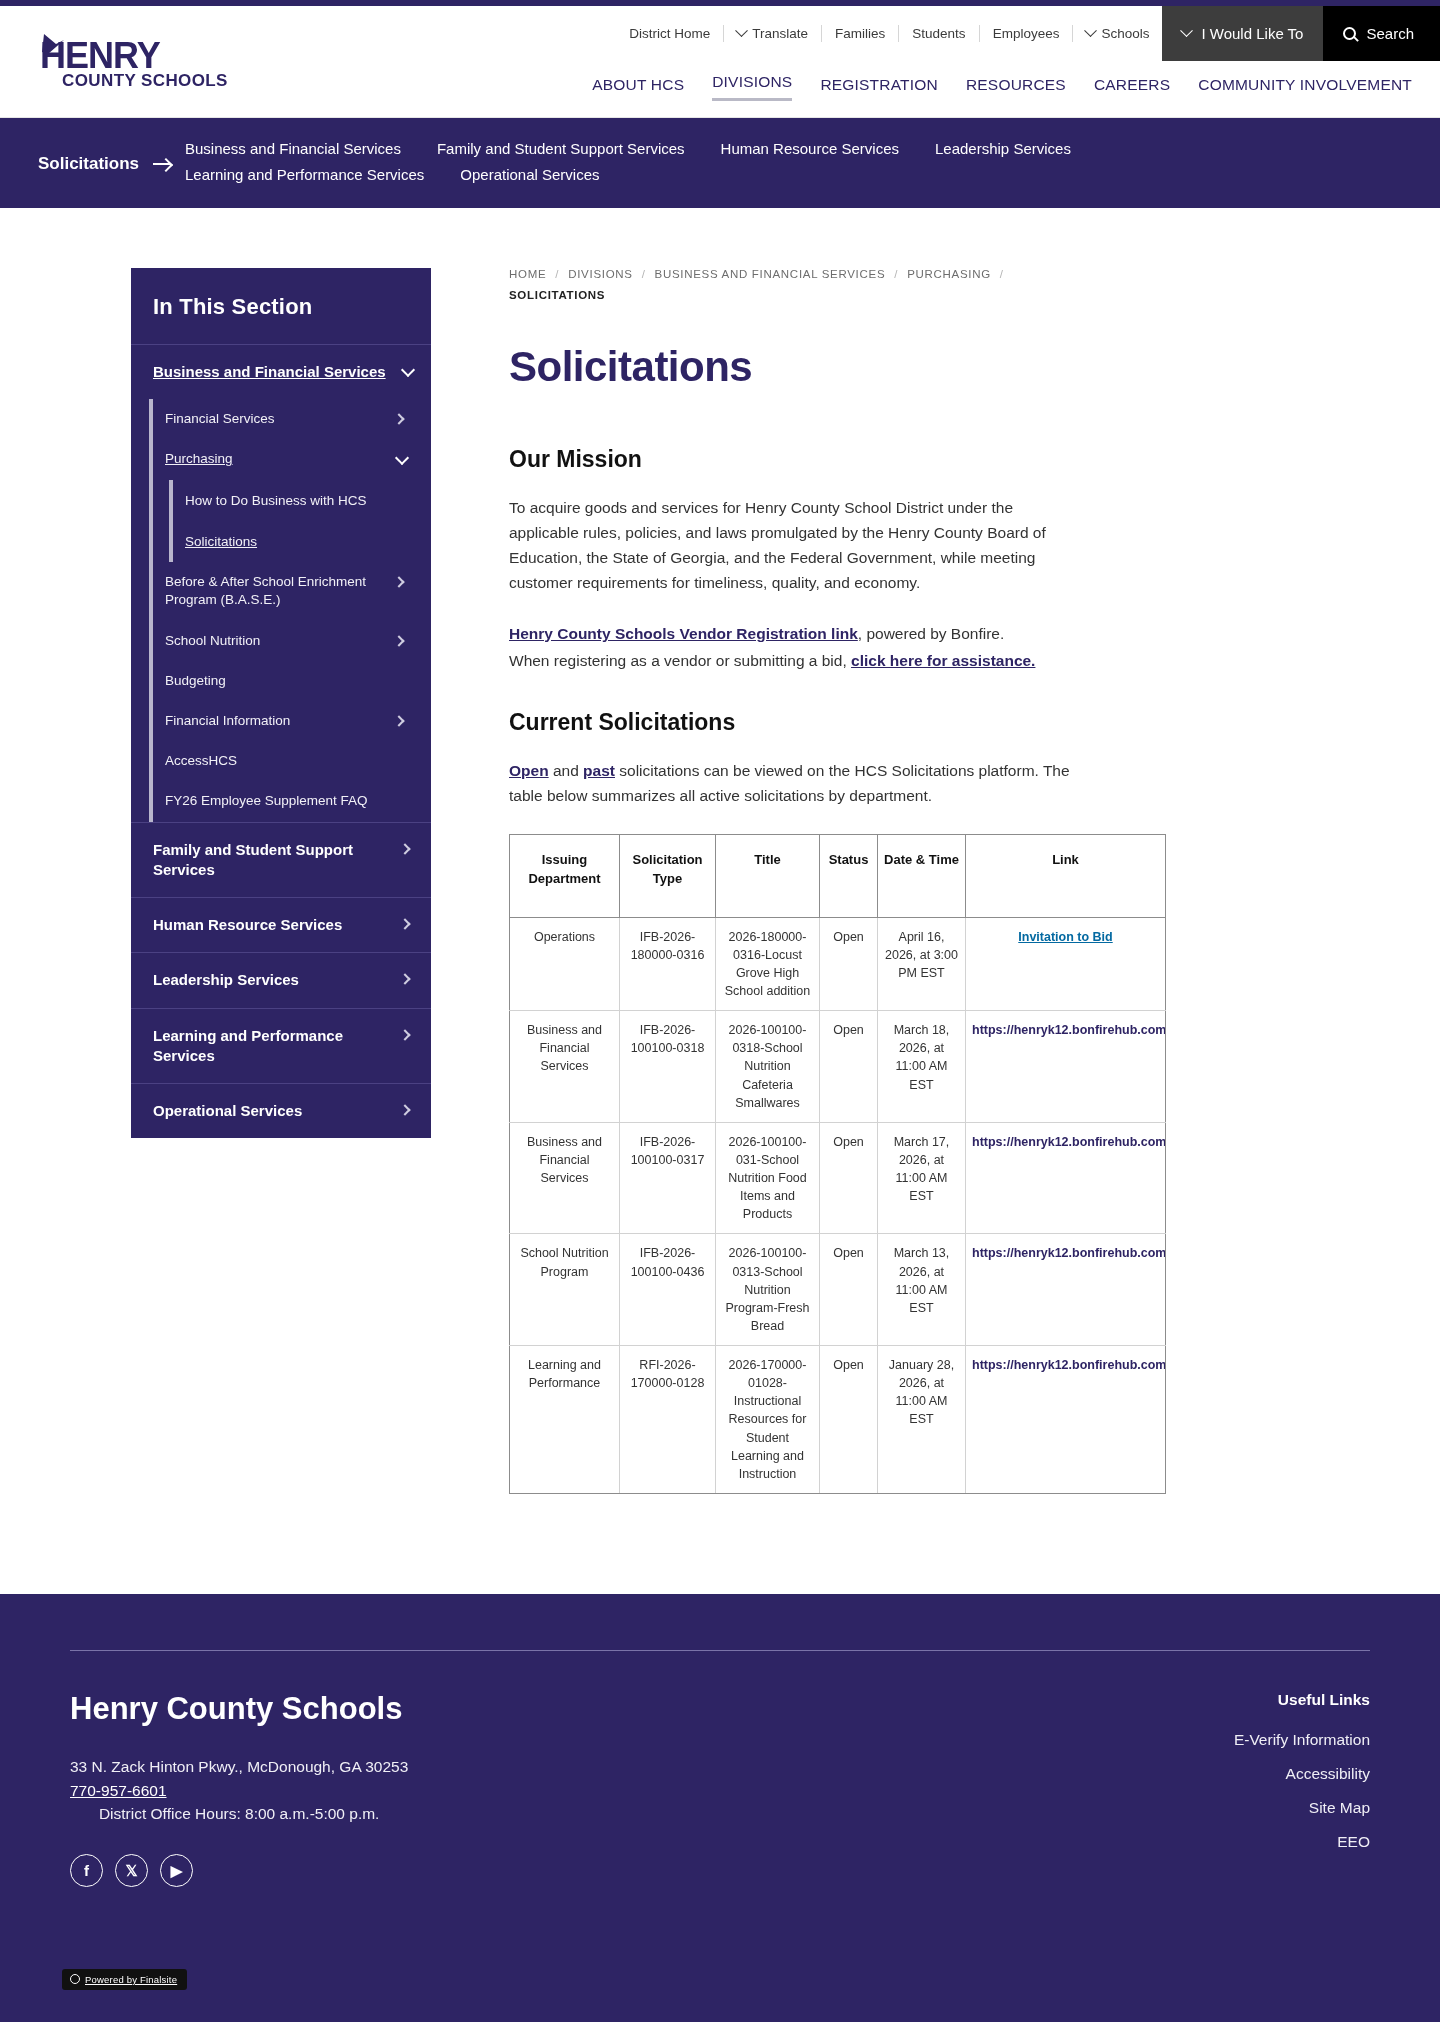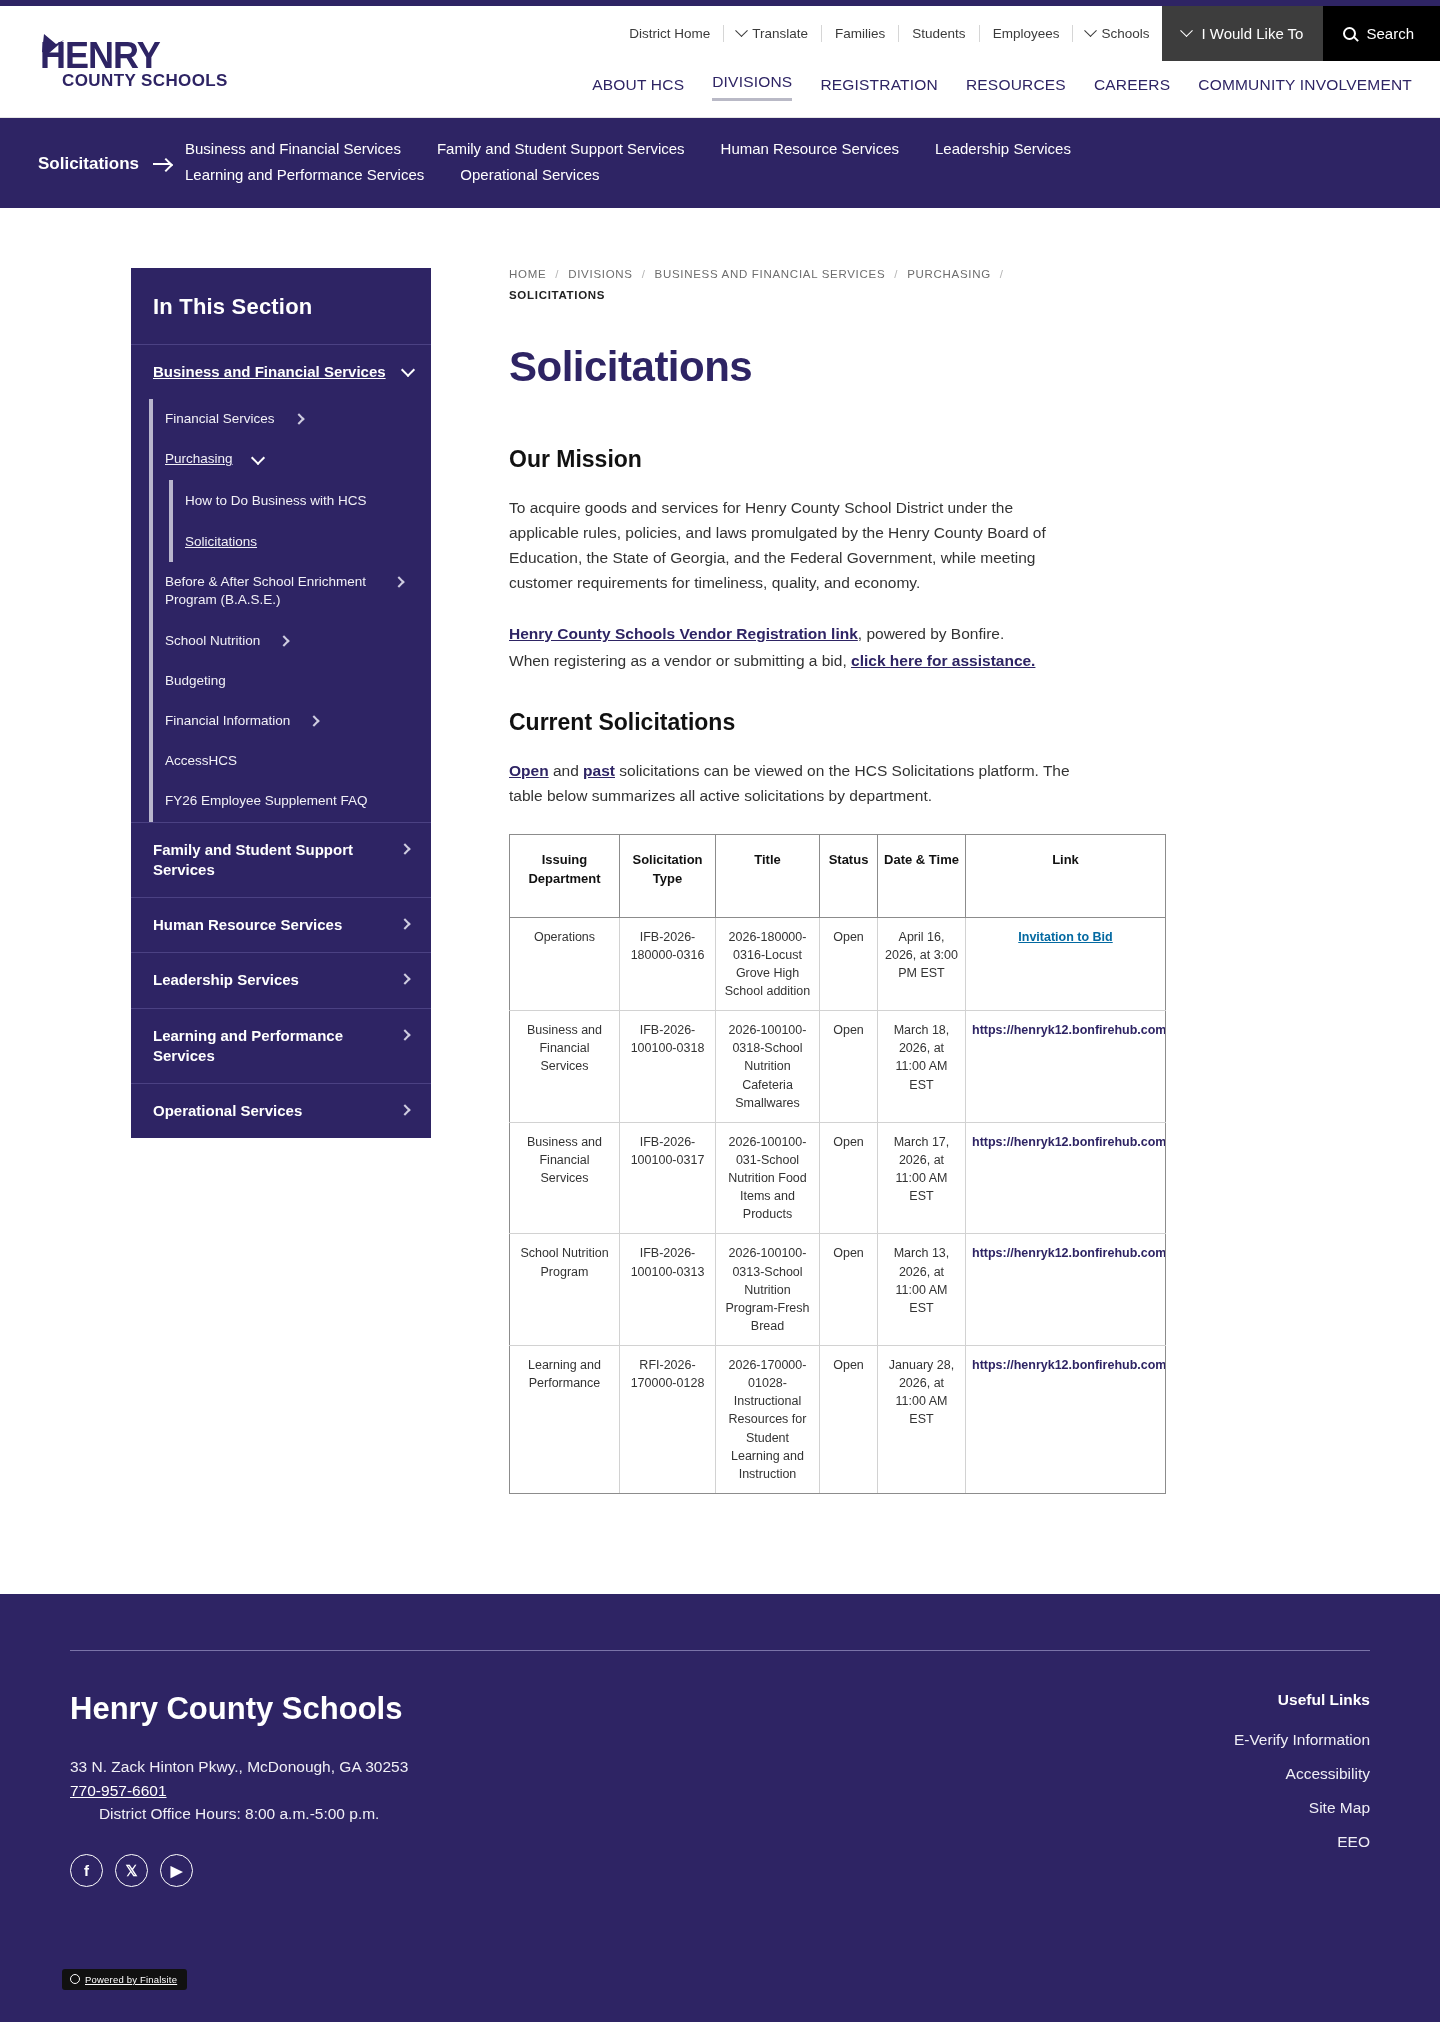--- a/index.html
+++ b/index.html
@@ -243,20 +243,21 @@
     margin-top: 5px;
     margin-right: 4px;
   }
   .sb-sub {
     margin-left: 18px;
     border-left: 4px solid #b9b6cd;
     padding-left: 0;
   }
   .sb-sub-item {
     display: flex;
+    justify-content: space-between;
     align-items: flex-start;
     padding: 11px 24px 11px 12px;
     gap: 20px;
   }
   .sb-sub-item .lbl {
     font-size: 13.5px;
     font-weight: 400;
     line-height: 1.35;
     color: #f2f1f7;
   }
@@ -711,21 +712,21 @@
           <td>IFB-2026-100100-0317</td>
           <td>2026-100100-031-School Nutrition Food Items and Products</td>
           <td>Open</td>
           <td>March 17, 2026, at 11:00 AM EST</td>
           <td class="linkcell">
             <a class="url" href="#">https://henryk12.bonfirehub.com/portal/</a>
           </td>
         </tr>
         <tr>
           <td>School Nutrition Program</td>
-          <td>IFB-2026-100100-0313</td>
+          <td>IFB-2026-100100-0436</td>
           <td>2026-100100-0313-School Nutrition Program-Fresh Bread</td>
           <td>Open</td>
           <td>March 13, 2026, at 11:00 AM EST</td>
           <td class="linkcell">
             <a class="url" href="#">https://henryk12.bonfirehub.com/portal/</a>
           </td>
         </tr>
         <tr>
           <td>Learning and Performance</td>
           <td>RFI-2026-170000-0128</td>

